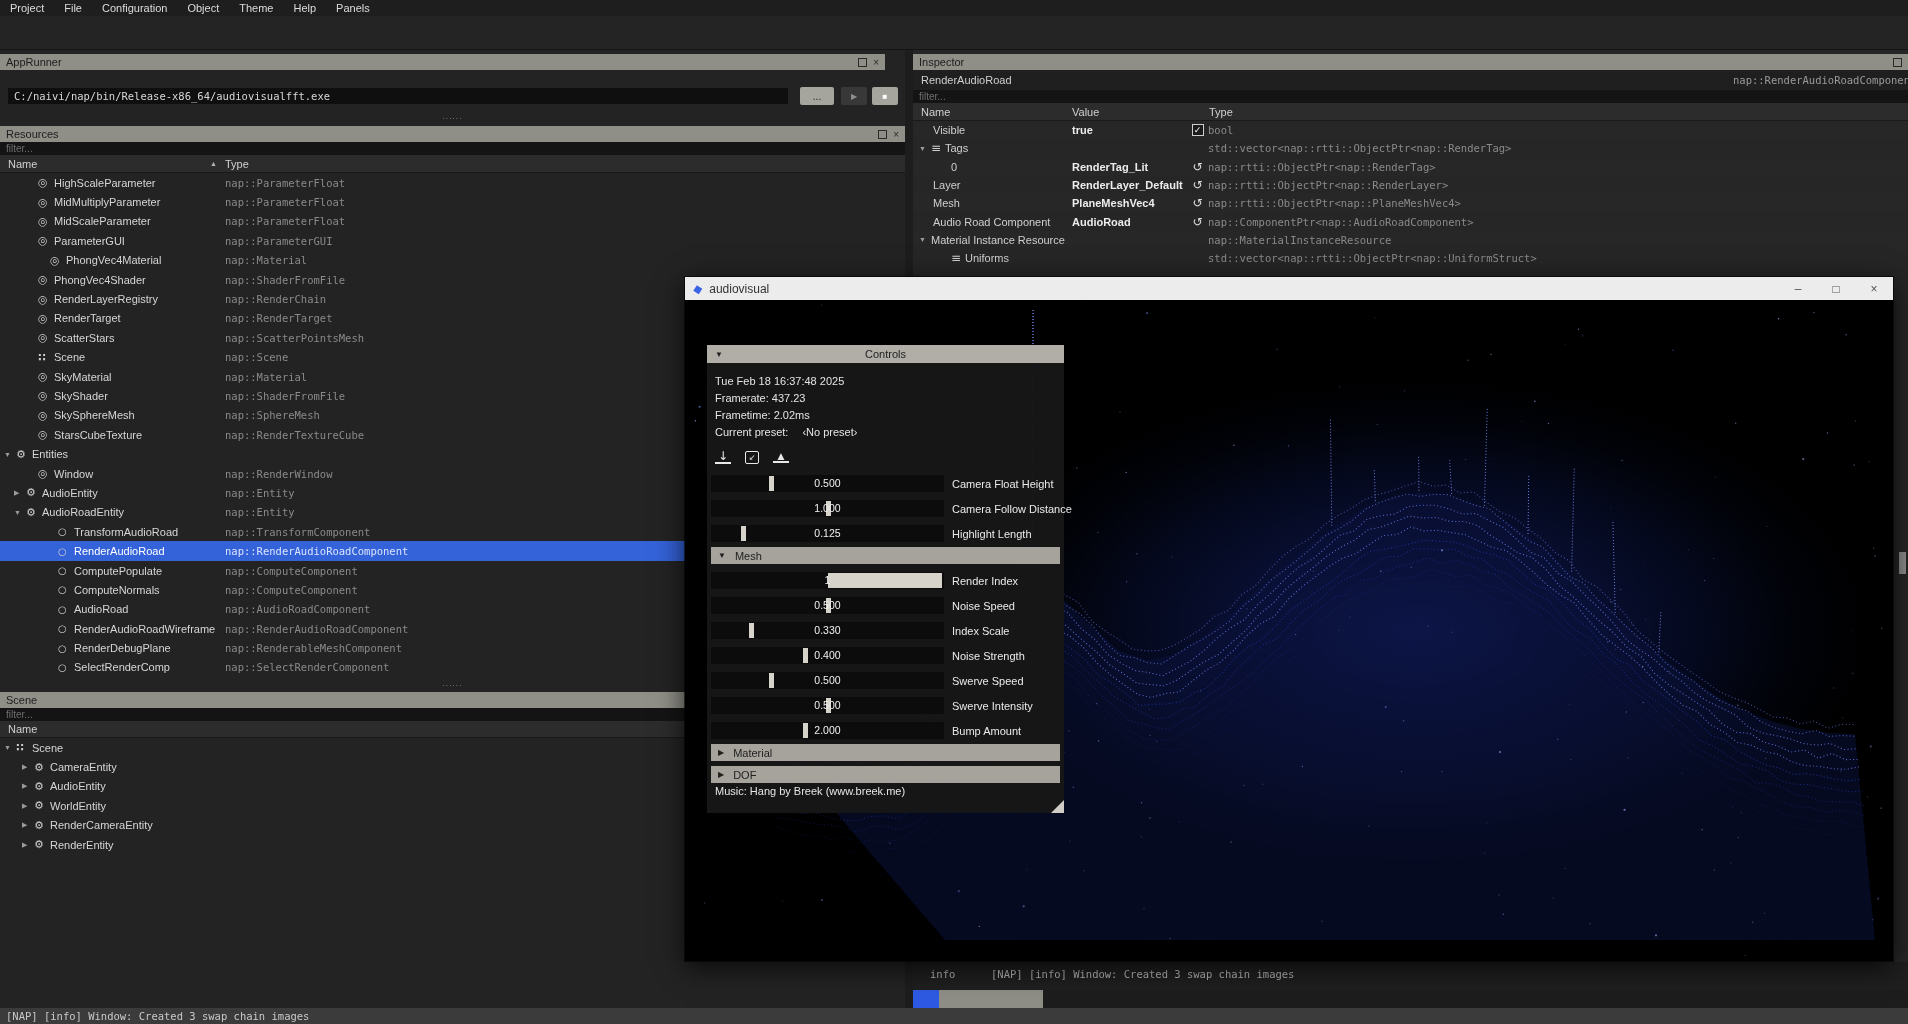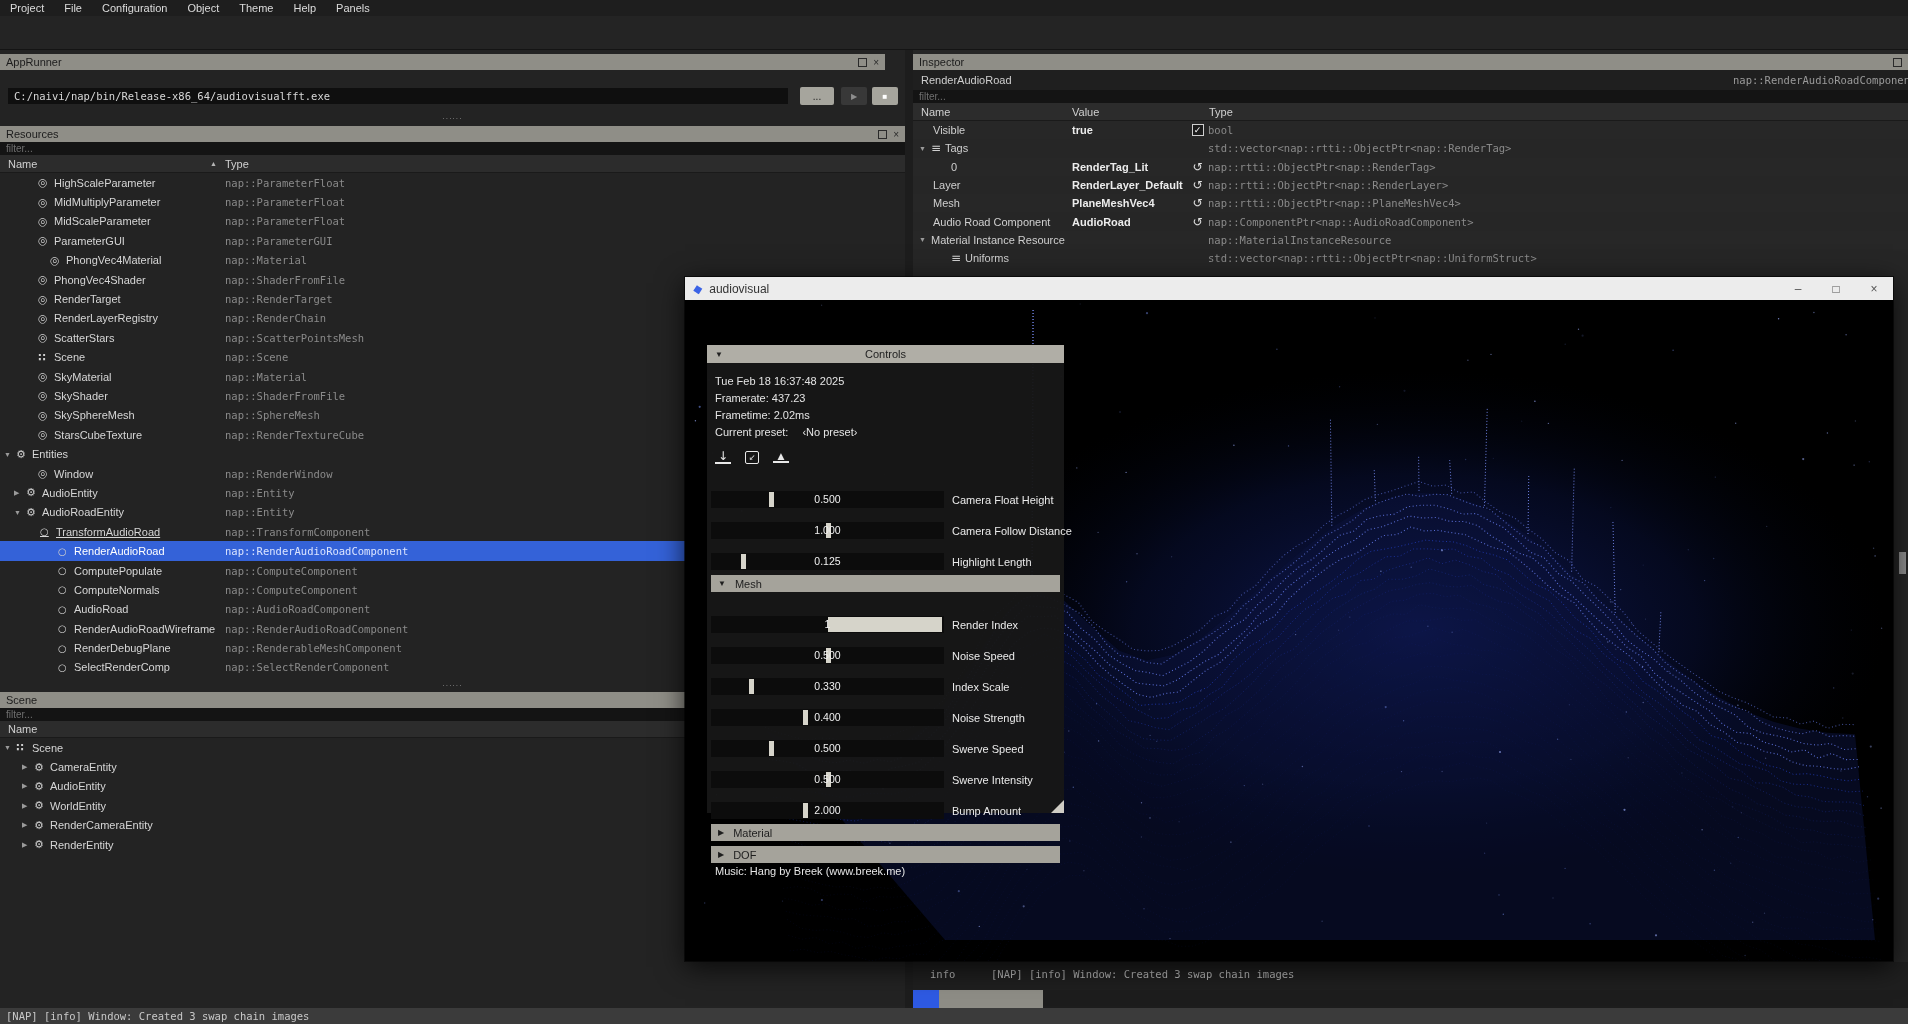--- a/index.html
+++ b/index.html
@@ -78,21 +78,21 @@
   .ctl-head{height:18px;background:#b0aea6;display:flex;align-items:center;position:relative;}
   .ctl-head .arrow{margin-left:8px;font-size:8px;color:#222;}
   .ctl-head .t{position:absolute;left:0;right:0;text-align:center;color:#222;}
   .ctl-lines{margin:10px 0 0 8px;line-height:17px;color:#e4e4e4;}
   .preset{display:flex;gap:14px;}
   .ctl-icons{display:flex;gap:14px;margin:6px 0 0 8px;height:20px;align-items:center;}
   .cicon{color:#e8e8e8;font-size:12px;position:relative;width:16px;text-align:center;font-family:"DejaVu Sans",sans-serif;}
   .cicon.save{border-bottom:2px solid #e8e8e8;line-height:12px;}
   .cicon.editbox{border:1.5px solid #e8e8e8;border-radius:2px;width:12px;height:11px;font-size:8px;line-height:11px;}
   .cicon.eject{border-bottom:2px solid #e8e8e8;font-size:9px;line-height:10px;}
-  .sliders{display:flex;flex-direction:column;gap:14px;margin-top:24px;}
+  .sliders{display:flex;flex-direction:column;gap:8px;margin-top:8px;}
   .srow{display:flex;align-items:center;gap:8px;height:17px;padding-left:4px;}
   .track{position:relative;width:233px;height:17px;background:#0c0c0c;flex:none;}
   .handle{position:absolute;top:1px;width:5px;height:15px;background:#d6d4ca;}
   .handle.wide{width:49%;left:50% !important;}
   .sval{position:absolute;left:0;right:0;top:0;text-align:center;line-height:17px;color:#f0f0f0;font-size:10.5px;}
   .slabel{color:#eaeaea;white-space:nowrap;}
   .sect{height:17px;background:#a5a39b;margin:5px 4px 0 4px;display:flex;align-items:center;}
   .sect .arrow{margin:0 9px 0 7px;font-size:8px;color:#1e1e1e;}
   .sect .t{color:#1e1e1e;}
   .music{margin:2px 0 0 8px;color:#e6e6e6;}
@@ -212,28 +212,28 @@
       </div>
       <div class="trow" style="padding-left: 26px;">
         <span class="arrow"></span>
         <span class="ticon ic-hex"></span>
         <span class="tname mono-off">PhongVec4Shader</span>
         <span class="ttype mono">nap::ShaderFromFile</span>
       </div>
       <div class="trow" style="padding-left: 26px;">
         <span class="arrow"></span>
         <span class="ticon ic-hex"></span>
+        <span class="tname mono-off">RenderLayerRegistry</span>
+        <span class="ttype mono">nap::RenderChain</span>
+      </div>
+      <div class="trow" style="padding-left: 26px;">
+        <span class="arrow"></span>
+        <span class="ticon ic-hex"></span>
         <span class="tname mono-off">RenderTarget</span>
         <span class="ttype mono">nap::RenderTarget</span>
-      </div>
-      <div class="trow" style="padding-left: 26px;">
-        <span class="arrow"></span>
-        <span class="ticon ic-hex"></span>
-        <span class="tname mono-off">RenderLayerRegistry</span>
-        <span class="ttype mono">nap::RenderChain</span>
       </div>
       <div class="trow" style="padding-left: 26px;">
         <span class="arrow"></span>
         <span class="ticon ic-hex"></span>
         <span class="tname mono-off">ScatterStars</span>
         <span class="ttype mono">nap::ScatterPointsMesh</span>
       </div>
       <div class="trow" style="padding-left: 26px;">
         <span class="arrow"></span>
         <span class="ticon ic-scene"></span>
@@ -281,21 +281,21 @@
         <span class="ticon ic-gear"></span>
         <span class="tname mono-off">AudioEntity</span>
         <span class="ttype mono">nap::Entity</span>
       </div>
       <div class="trow" style="padding-left: 14px;">
         <span class="arrow" style="display: inline-block;">▼</span>
         <span class="ticon ic-gear"></span>
         <span class="tname mono-off">AudioRoadEntity</span>
         <span class="ttype mono">nap::Entity</span>
       </div>
-      <div class="trow" style="padding-left: 28px; text-decoration: underline;">
+      <div class="trow" style="padding-left: 46px;">
         <span class="arrow"></span>
         <span class="ticon ic-circle"></span>
         <span class="tname mono-off">TransformAudioRoad</span>
         <span class="ttype mono">nap::TransformComponent</span>
       </div>
       <div class="trow selected" style="padding-left: 46px;">
         <span class="arrow"></span>
         <span class="ticon ic-circle"></span>
         <span class="tname mono-off">RenderAudioRoad</span>
         <span class="ttype mono">nap::RenderAudioRoadComponent</span>

